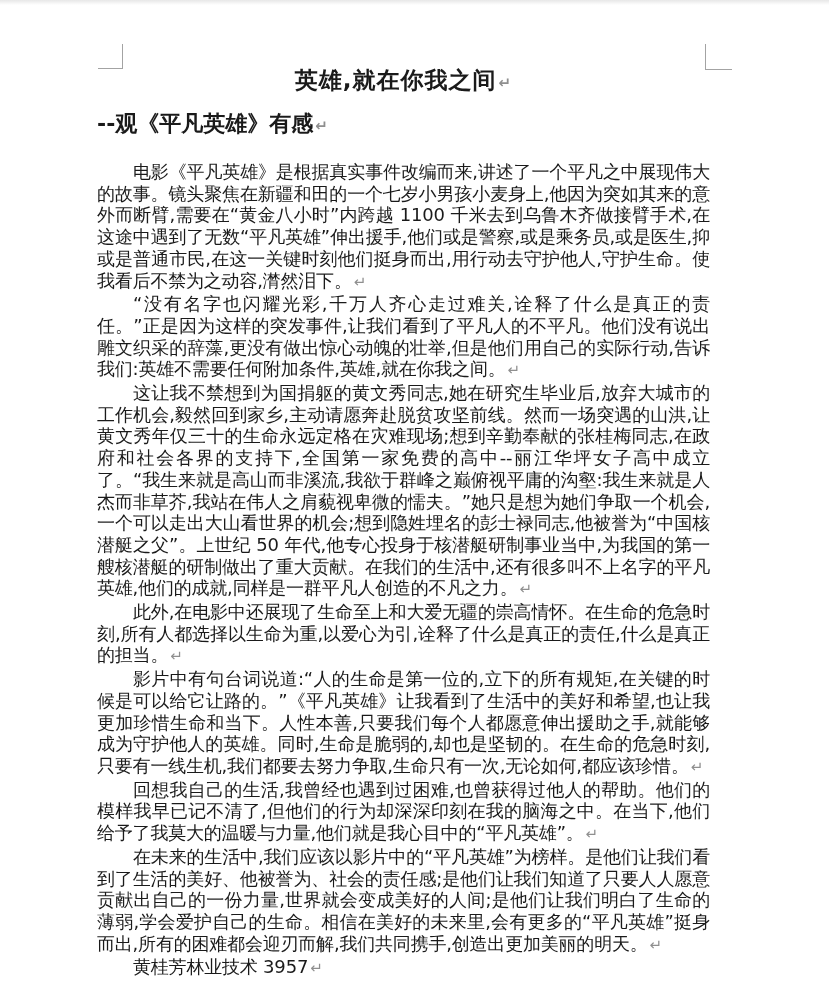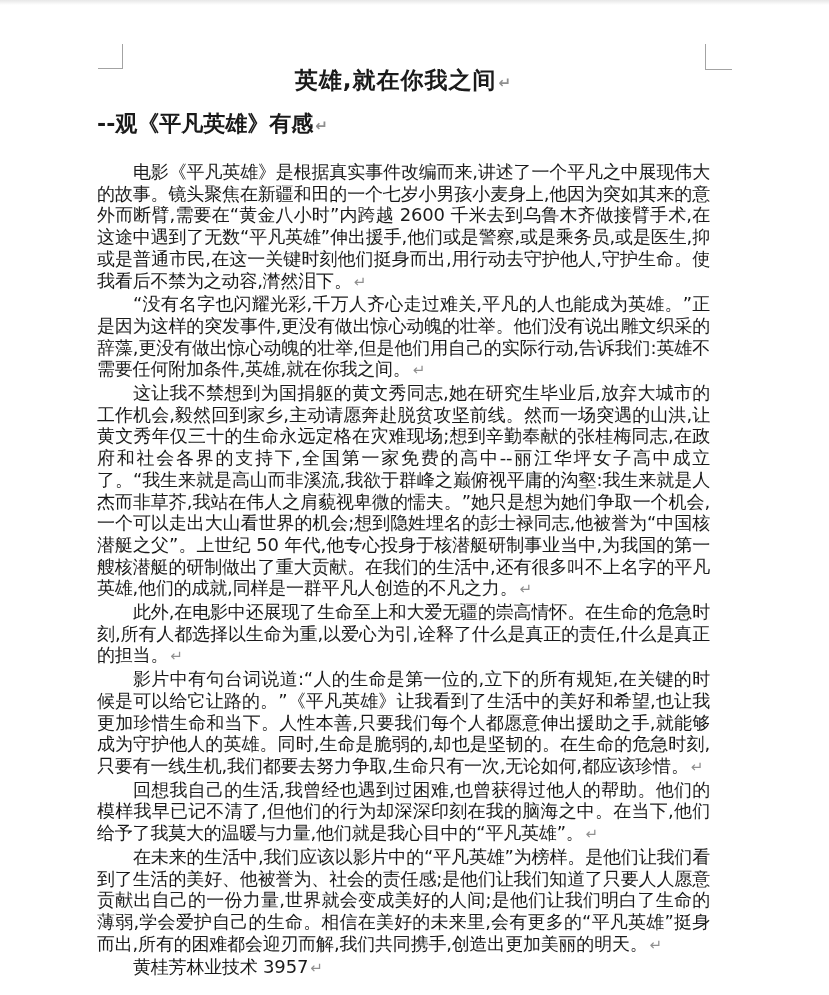--- a/index.html
+++ b/index.html
@@ -93,22 +93,22 @@
 <div class="corner-mark left"></div>
 <div class="corner-mark right"></div>
 
 <div class="page-content">
 
   <h1 class="doc-title"><span>英雄,就在你我之间</span><span class="pilcrow">↵</span></h1>
 
   <h2 class="doc-subtitle"><span>--观《平凡英雄》有感</span><span class="pilcrow">↵</span></h2>
 
   <div class="doc-body">
-    <p><span>电影《平凡英雄》是根据真实事件改编而来,讲述了一个平凡之中展现伟大的故事。镜头聚焦在新疆和田的一个七岁小男孩小麦身上,他因为突如其来的意外而断臂,需要在“黄金八小时”内跨越 2600 千米去到乌鲁木齐做接臂手术,在这途中遇到了无数“平凡英雄”伸出援手,他们或是警察,或是乘务员,或是医生,抑或是普通市民,在这一关键时刻他们挺身而出,用行动去守护他人,守护生命。使我看后不禁为之动容,潸然泪下。</span><span class="pilcrow">↵</span></p>
-    <p><span>“没有名字也闪耀光彩,千万人齐心走过难关,平凡的人也能成为英雄。”正是因为这样的突发事件,更没有做出惊心动魄的壮举。他们没有说出雕文织采的辞藻,更没有做出惊心动魄的壮举,但是他们用自己的实际行动,告诉我们:英雄不需要任何附加条件,英雄,就在你我之间。</span><span class="pilcrow">↵</span></p>
+    <p><span>电影《平凡英雄》是根据真实事件改编而来,讲述了一个平凡之中展现伟大的故事。镜头聚焦在新疆和田的一个七岁小男孩小麦身上,他因为突如其来的意外而断臂,需要在“黄金八小时”内跨越 1100 千米去到乌鲁木齐做接臂手术,在这途中遇到了无数“平凡英雄”伸出援手,他们或是警察,或是乘务员,或是医生,抑或是普通市民,在这一关键时刻他们挺身而出,用行动去守护他人,守护生命。使我看后不禁为之动容,潸然泪下。</span><span class="pilcrow">↵</span></p>
+    <p><span>“没有名字也闪耀光彩,千万人齐心走过难关,诠释了什么是真正的责任。”正是因为这样的突发事件,让我们看到了平凡人的不平凡。他们没有说出雕文织采的辞藻,更没有做出惊心动魄的壮举,但是他们用自己的实际行动,告诉我们:英雄不需要任何附加条件,英雄,就在你我之间。</span><span class="pilcrow">↵</span></p>
     <p><span>这让我不禁想到为国捐躯的黄文秀同志,她在研究生毕业后,放弃大城市的工作机会,毅然回到家乡,主动请愿奔赴脱贫攻坚前线。然而一场突遇的山洪,让黄文秀年仅三十的生命永远定格在灾难现场;想到辛勤奉献的张桂梅同志,在政府和社会各界的支持下,全国第一家免费的高中--丽江华坪女子高中成立了。“我生来就是高山而非溪流,我欲于群峰之巅俯视平庸的沟壑:我生来就是人杰而非草芥,我站在伟人之肩藐视卑微的懦夫。”她只是想为她们争取一个机会,一个可以走出大山看世界的机会;想到隐姓埋名的彭士禄同志,他被誉为“中国核潜艇之父”。上世纪 50 年代,他专心投身于核潜艇研制事业当中,为我国的第一艘核潜艇的研制做出了重大贡献。在我们的生活中,还有很多叫不上名字的平凡英雄,他们的成就,同样是一群平凡人创造的不凡之力。</span><span class="pilcrow">↵</span></p>
     <p><span>此外,在电影中还展现了生命至上和大爱无疆的崇高情怀。在生命的危急时刻,所有人都选择以生命为重,以爱心为引,诠释了什么是真正的责任,什么是真正的担当。</span><span class="pilcrow">↵</span></p>
     <p><span>影片中有句台词说道:“人的生命是第一位的,立下的所有规矩,在关键的时候是可以给它让路的。”《平凡英雄》让我看到了生活中的美好和希望,也让我更加珍惜生命和当下。人性本善,只要我们每个人都愿意伸出援助之手,就能够成为守护他人的英雄。同时,生命是脆弱的,却也是坚韧的。在生命的危急时刻,只要有一线生机,我们都要去努力争取,生命只有一次,无论如何,都应该珍惜。</span><span class="pilcrow">↵</span></p>
     <p><span>回想我自己的生活,我曾经也遇到过困难,也曾获得过他人的帮助。他们的模样我早已记不清了,但他们的行为却深深印刻在我的脑海之中。在当下,他们给予了我莫大的温暖与力量,他们就是我心目中的“平凡英雄”。</span><span class="pilcrow">↵</span></p>
     <p><span>在未来的生活中,我们应该以影片中的“平凡英雄”为榜样。是他们让我们看到了生活的美好、他被誉为、社会的责任感;是他们让我们知道了只要人人愿意贡献出自己的一份力量,世界就会变成美好的人间;是他们让我们明白了生命的薄弱,学会爱护自己的生命。相信在美好的未来里,会有更多的“平凡英雄”挺身而出,所有的困难都会迎刃而解,我们共同携手,创造出更加美丽的明天。</span><span class="pilcrow">↵</span></p>
     <p class="signature"><span>黄桂芳林业技术 3957</span><span class="pilcrow">↵</span></p>
   </div>
 
 </div>
 

